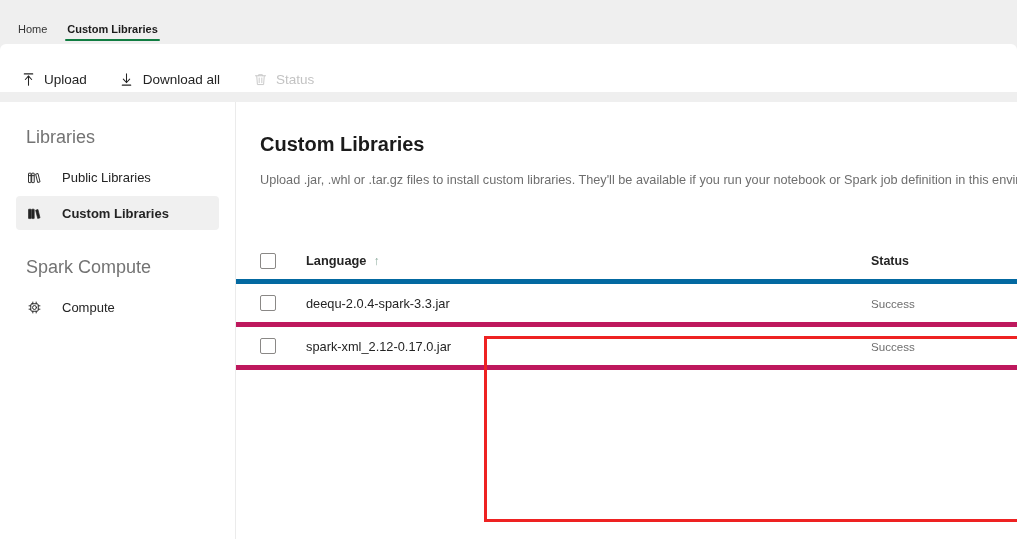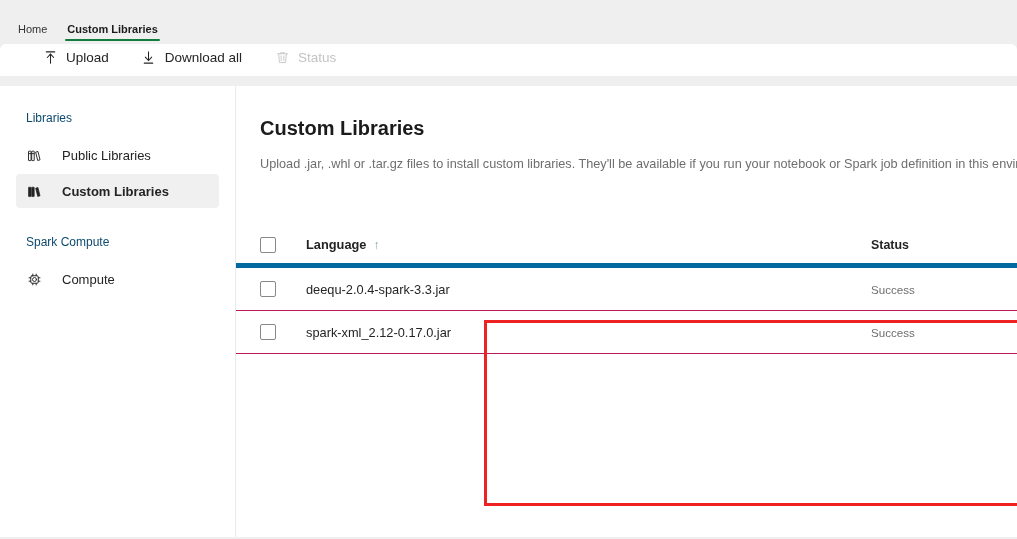--- a/index.html
+++ b/index.html
@@ -44,26 +44,26 @@
     left: 8px;
     right: 8px;
     bottom: 3px;
     height: 2.5px;
     background: #107c41;
     border-radius: 2px;
   }
 
   
   .toolbar {
-    height: 32px;
+    height: 48px;
     background: #ffffff;
     border-radius: 6px 6px 0 0;
     display: flex;
-    align-items: flex-start;
-    padding-left: 32px;
+    align-items: flex-end;
+    padding-left: 10px;
     box-sizing: border-box;
   }
   .tb-btn {
     display: flex;
     align-items: center;
     gap: 8px;
     height: 26px;
     padding: 0 10px;
     border-radius: 4px;
     font-size: 13.5px;
@@ -102,22 +102,22 @@
   
   .sidebar {
     width: 236px;
     flex: 0 0 236px;
     background: #ffffff;
     border-right: 1px solid #ebebeb;
     box-sizing: border-box;
     padding-top: 26px;
   }
   .side-group-label {
-    font-size: 12px;
-    color: #0c4a6e;
+    font-size: 18px;
+    color: #737373;
     padding: 0 0 0 26px;
     margin-bottom: 14px;
     line-height: 1;
   }
   .side-item {
     display: flex;
     align-items: center;
     gap: 20px;
     height: 34px;
     margin: 0 16px 2px 16px;
@@ -170,21 +170,21 @@
   .table-wrap {
     position: absolute;
     left: 0;
     right: 0;
     top: 140px;
   }
   .trow {
     display: flex;
     align-items: center;
     height: 43px;
-    border-bottom: 1px solid #be185d;
+    border-bottom: 5px solid #be185d;
     padding-left: 24px;
     box-sizing: border-box;
   }
   .trow.header {
     height: 42px;
     border-bottom: 5px solid #0369a1;
   }
   .trow.filler {
     height: 38px;
     border-bottom: none;

